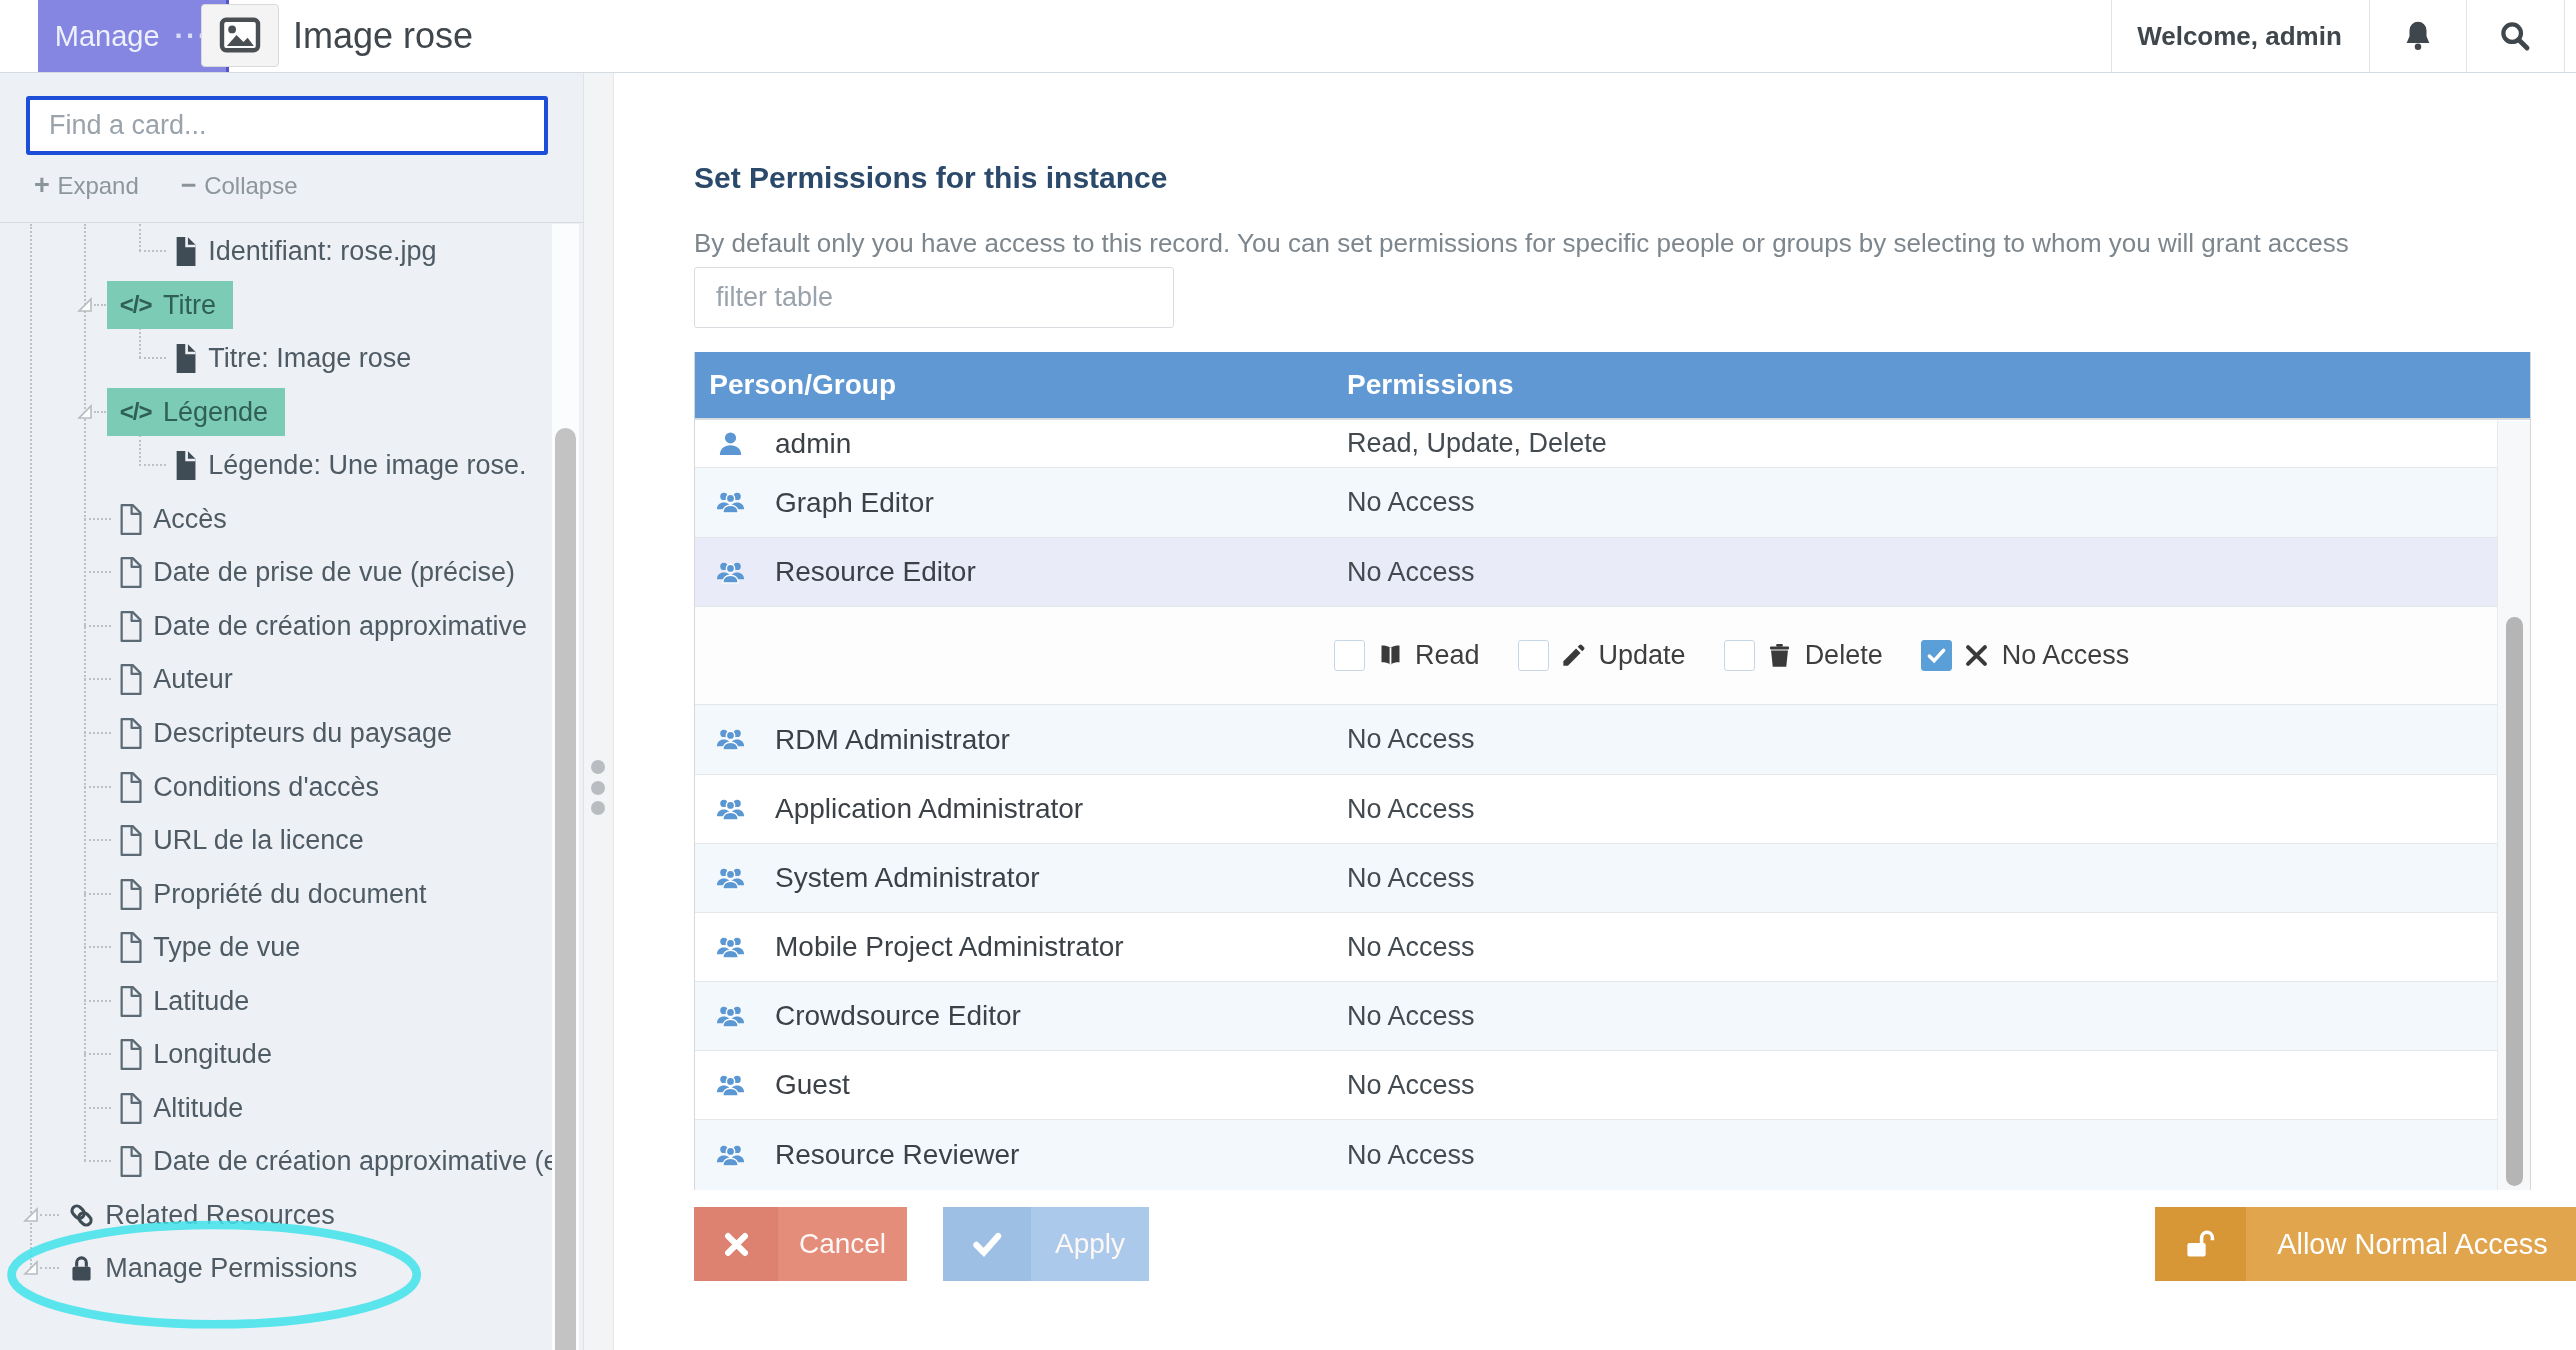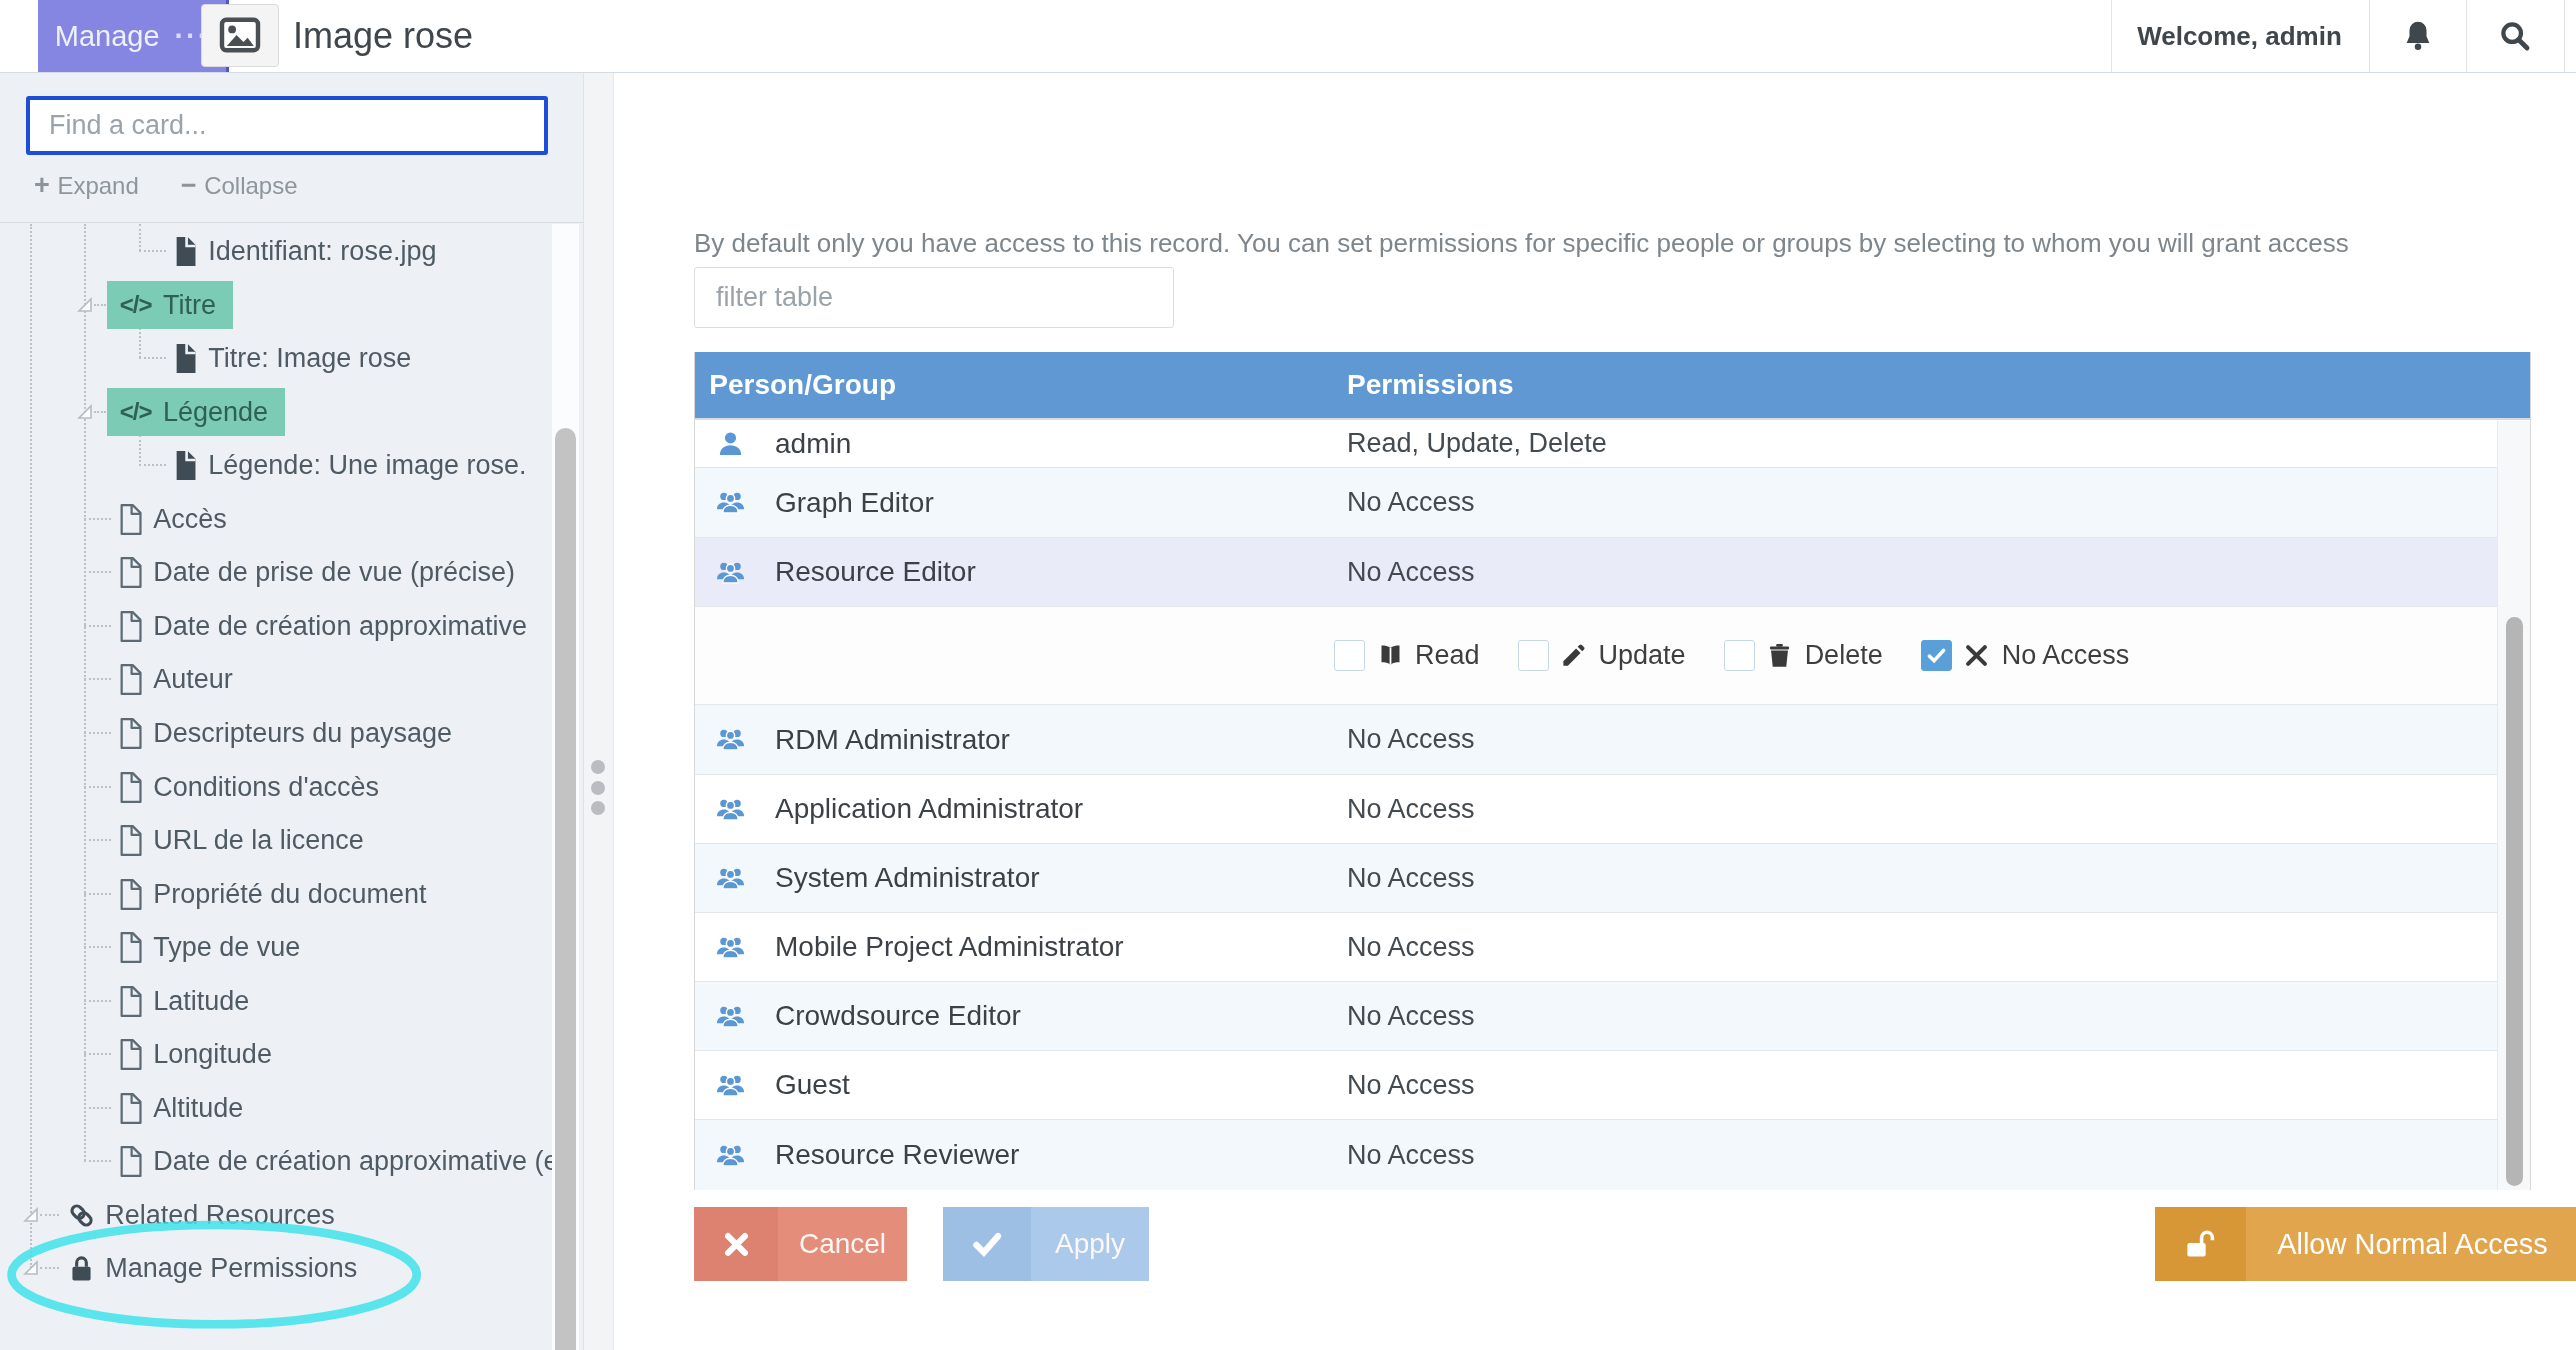--- a/index.html
+++ b/index.html
@@ -337,20 +337,21 @@
     <div class="sb-track"></div>
     <div class="sb-thumb"></div>
   </aside>
 
   <div class="splitter">
     <div class="dot" style="top:688px"></div>
     <div class="dot" style="top:709px"></div>
     <div class="dot" style="top:729px"></div>
   </div>
 
+  <h2 class="main-title">Set Permissions for this instance</h2>
   <p class="main-desc">By default only you have access to this record. You can set permissions for specific people or groups by selecting to whom you will grant access</p>
   <input class="filter-input" type="text" placeholder="filter table" style="">
 
   <div class="ptable">
     <div class="phead">
       <span class="c1">Person/Group</span>
       <span class="c2">Permissions</span>
     </div>
 
     <div class="prow r-white" style="height:48px">

